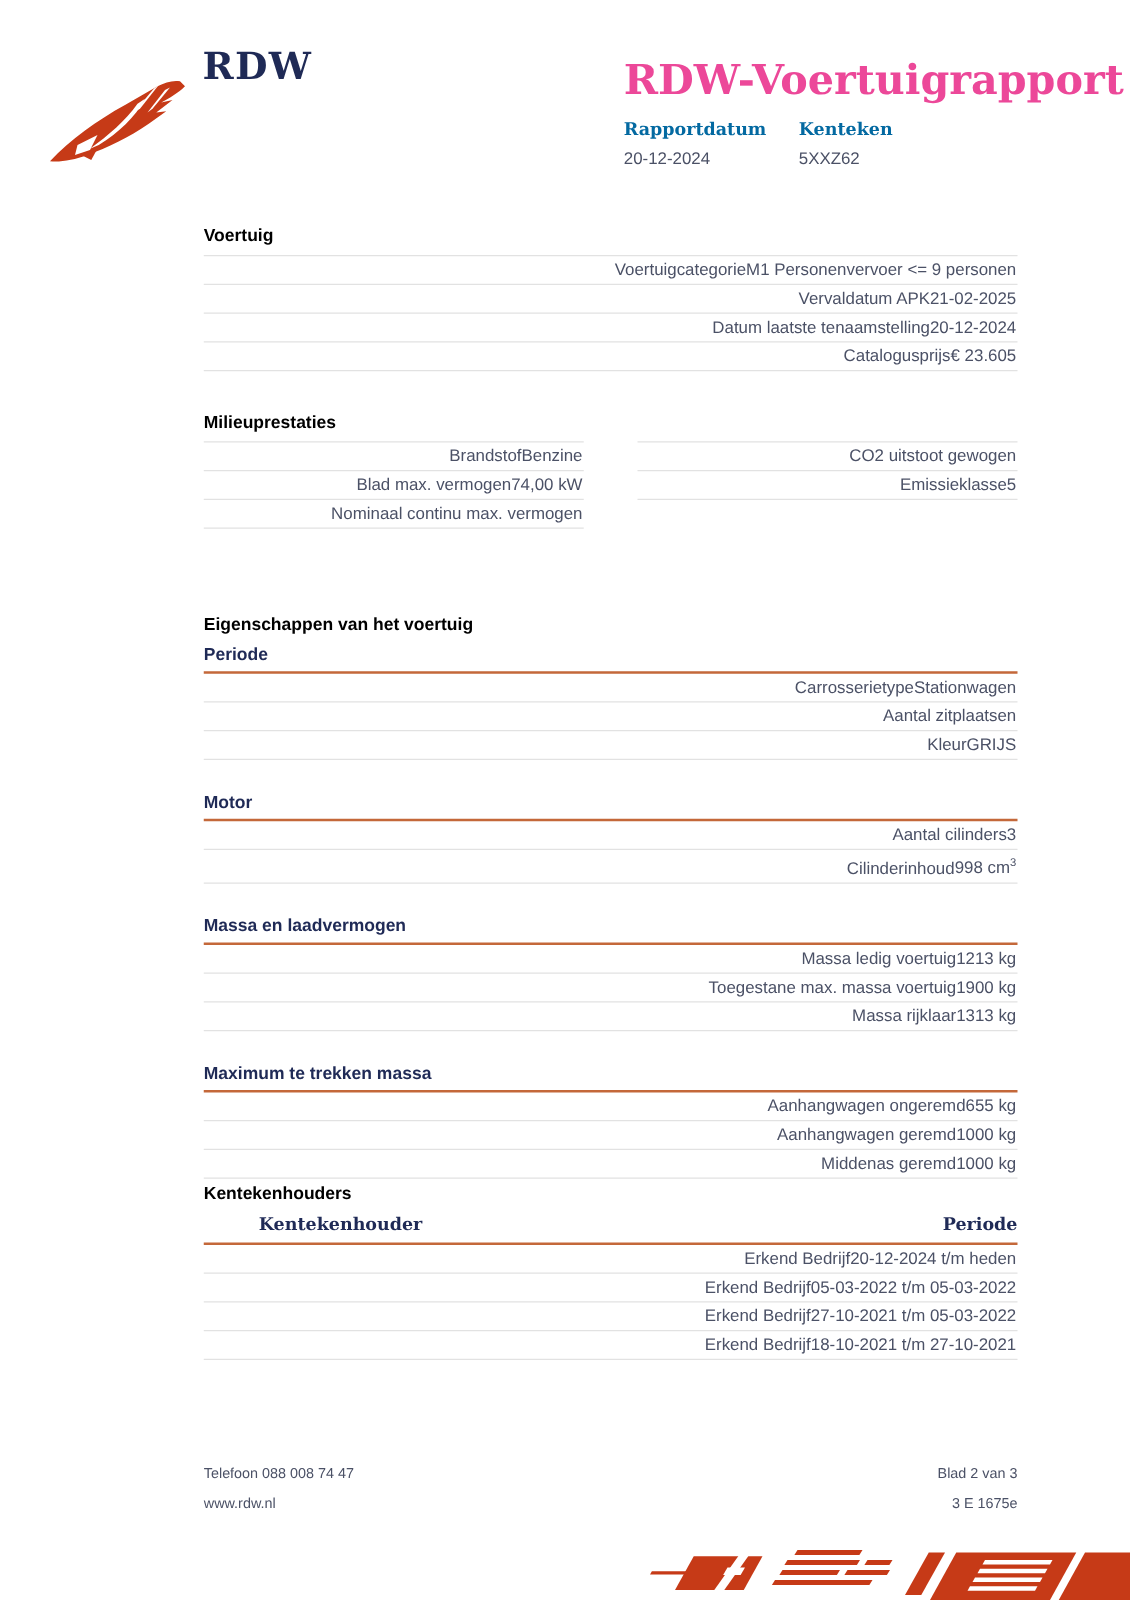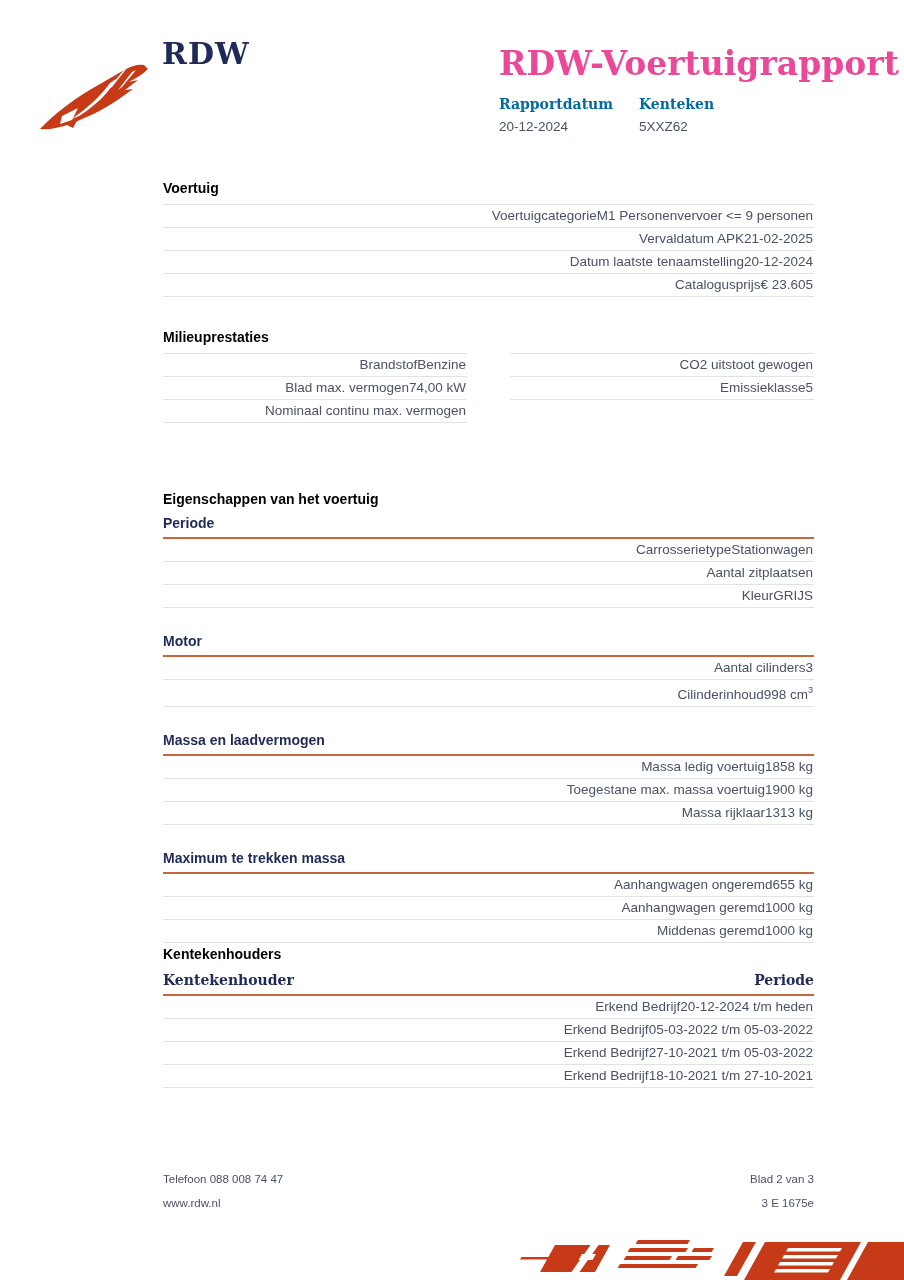--- a/index.html
+++ b/index.html
@@ -62,21 +62,21 @@
   .subsection.first { margin-top:6px; }
   .sub-title {
     font-size:14px; font-weight:bold; color:#1f2a56;
     padding-bottom:6px;
   }
   .orange-rule { height:2px; background:#c4683a; }
 
   .holders-header {
     display:flex; justify-content:space-between;
     font-family:"DejaVu Serif", serif; font-weight:bold;
-    font-size:14px; color:#1f2a56; padding:2px 0 6px 0;
+    font-size:14px; color:#1f2a56; padding:2px 0 6px 0;margin-left:44px;
   }
 
   
   .footer {
     position:absolute; left:163px; top:1167px; width:651px;
     display:flex; font-size:11.5px; line-height:24px; color:#4b5166;
   }
   .footer .f-col1 { width:110px; }
   .footer .f-col2 { flex:1; }
   .footer .f-col3 { text-align:right; }
@@ -201,21 +201,21 @@
         </div>
       </div>
     </div>
 
     <div class="subsection">
       <div class="sub-title">Massa en laadvermogen</div>
       <div class="orange-rule"></div>
       <div class="kv-table no-top">
         <div class="kv-row">
           <span class="kv-label">Massa ledig voertuig</span>
-          <span class="kv-value">1858 kg</span>
+          <span class="kv-value">1213 kg</span>
         </div>
         <div class="kv-row">
           <span class="kv-label">Toegestane max. massa voertuig</span>
           <span class="kv-value">1900 kg</span>
         </div>
         <div class="kv-row">
           <span class="kv-label">Massa rijklaar</span>
           <span class="kv-value">1313 kg</span>
         </div>
       </div>

